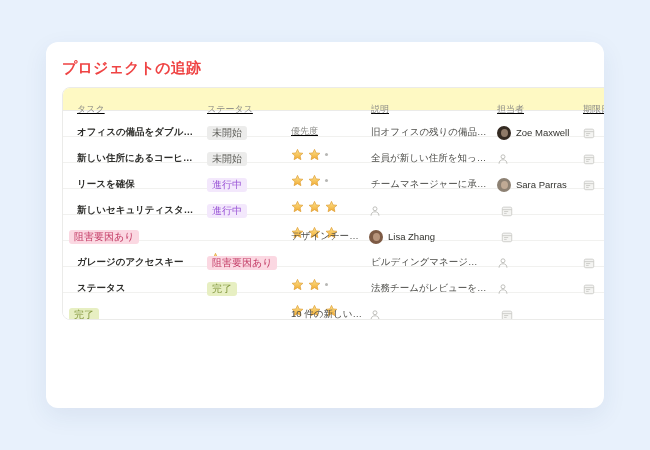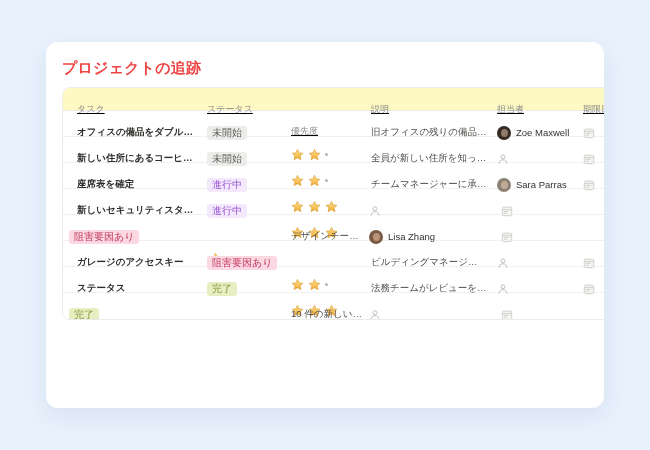--- a/index.html
+++ b/index.html
@@ -196,21 +196,21 @@
               <svg class="icon" width="12" height="12" viewBox="0 0 14 14">
                 <rect x="1.5" y="2.5" width="11" height="10" rx="1.6" fill="#f4f4f2" stroke="#c9c9c6" stroke-width="1"></rect>
                 <line x1="1.5" y1="5.4" x2="12.5" y2="5.4" stroke="#c9c9c6" stroke-width="1"></line>
                 <line x1="3.6" y1="7.6" x2="8.4" y2="7.6" stroke="#c9c9c6" stroke-width="1"></line>
                 <line x1="3.6" y1="9.8" x2="6.6" y2="9.8" stroke="#c9c9c6" stroke-width="1"></line>
               </svg>
             </div>
           </div>
           <div class="t-row">
             <div class="cell c-task">
-              <span class="task-text">座席表を確定</span>
+              <span class="task-text">リースを確保</span>
             </div>
             <div class="cell c-status">
               <span class="badge" style="background: rgb(243, 232, 252); color: rgb(154, 85, 214);">進行中</span>
             </div>
             <div class="cell c-priority">
               <span class="stars">
                 <svg class="star-svg" width="13" height="13" viewBox="0 0 24 24">
                   <polygon points="12,2.5 15,9 22,9.8 16.8,14.5 18.3,21.5 12,17.8 5.7,21.5 7.2,14.5 2,9.8 9,9" fill="url(#starGrad)" stroke="#dd9a2f" stroke-width="1.2" stroke-linejoin="round"></polygon>
                 </svg>
                 <svg class="star-svg" width="13" height="13" viewBox="0 0 24 24">

